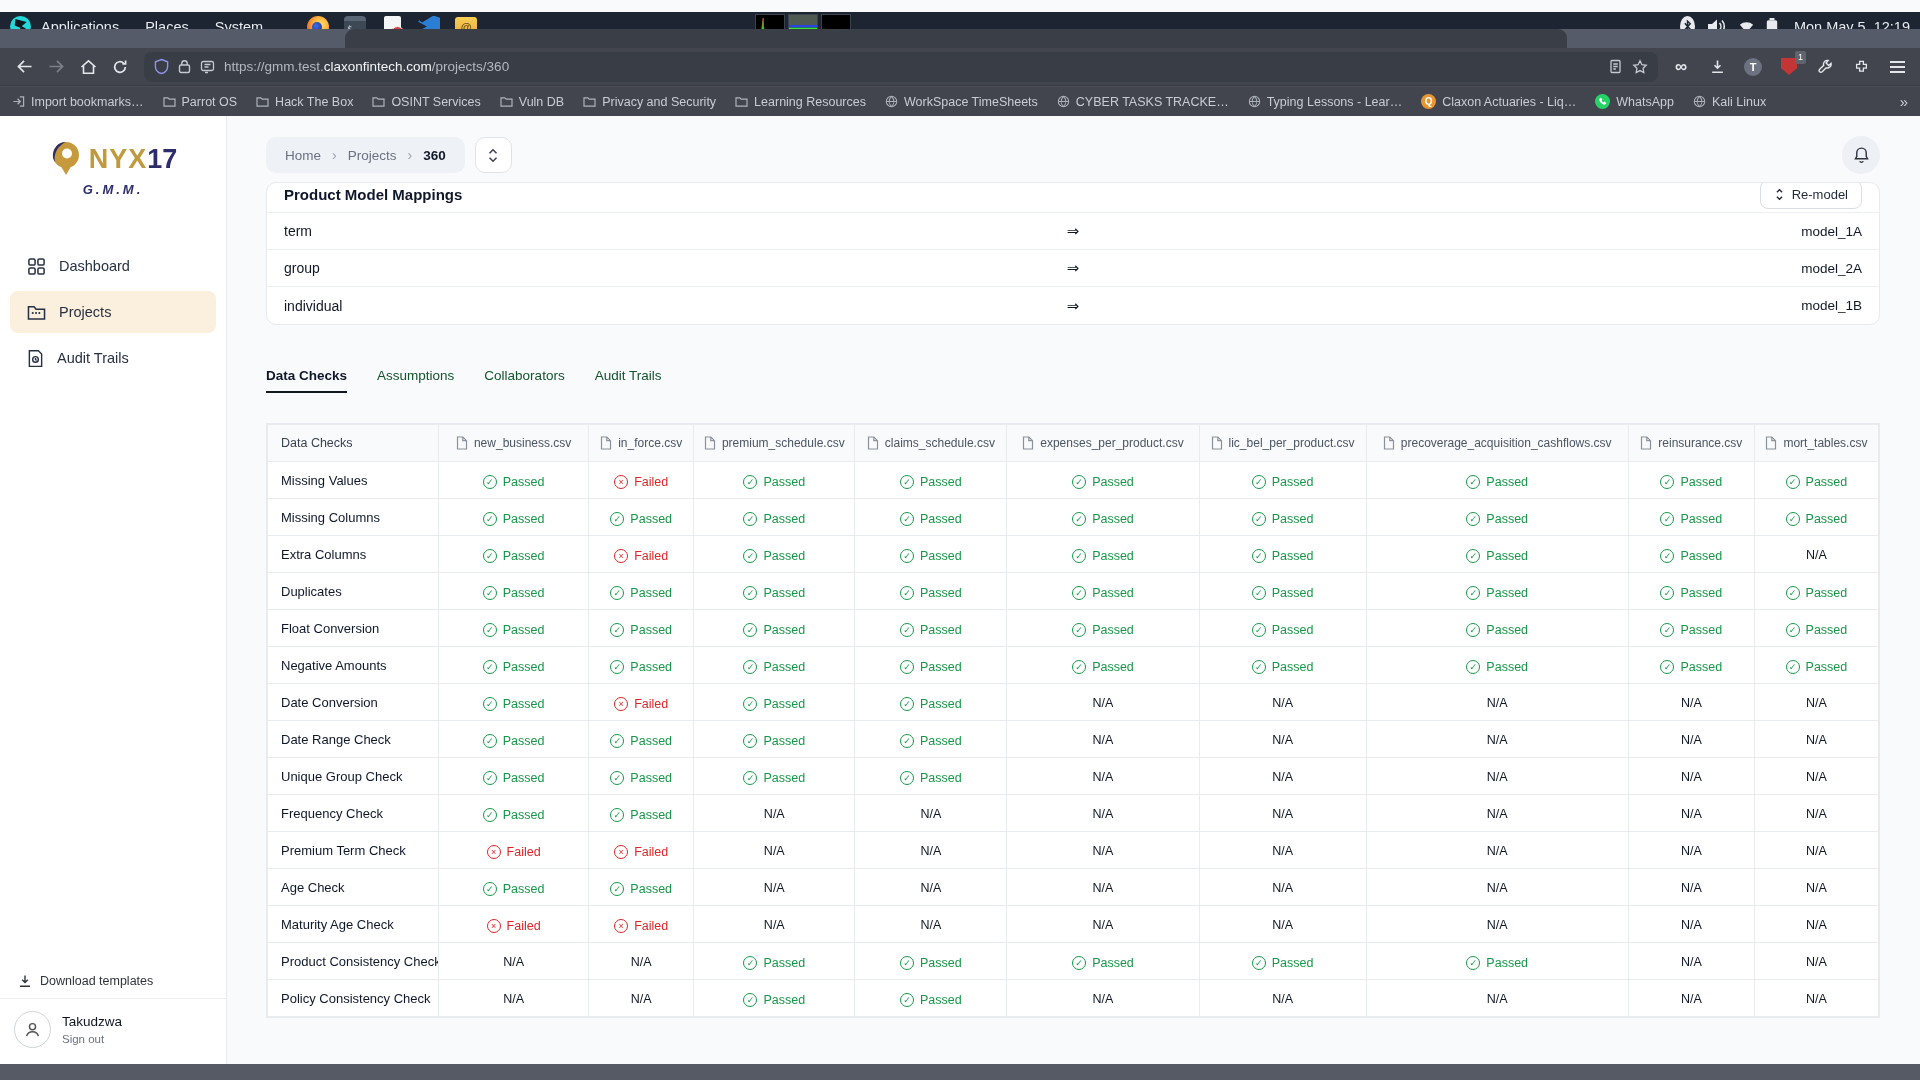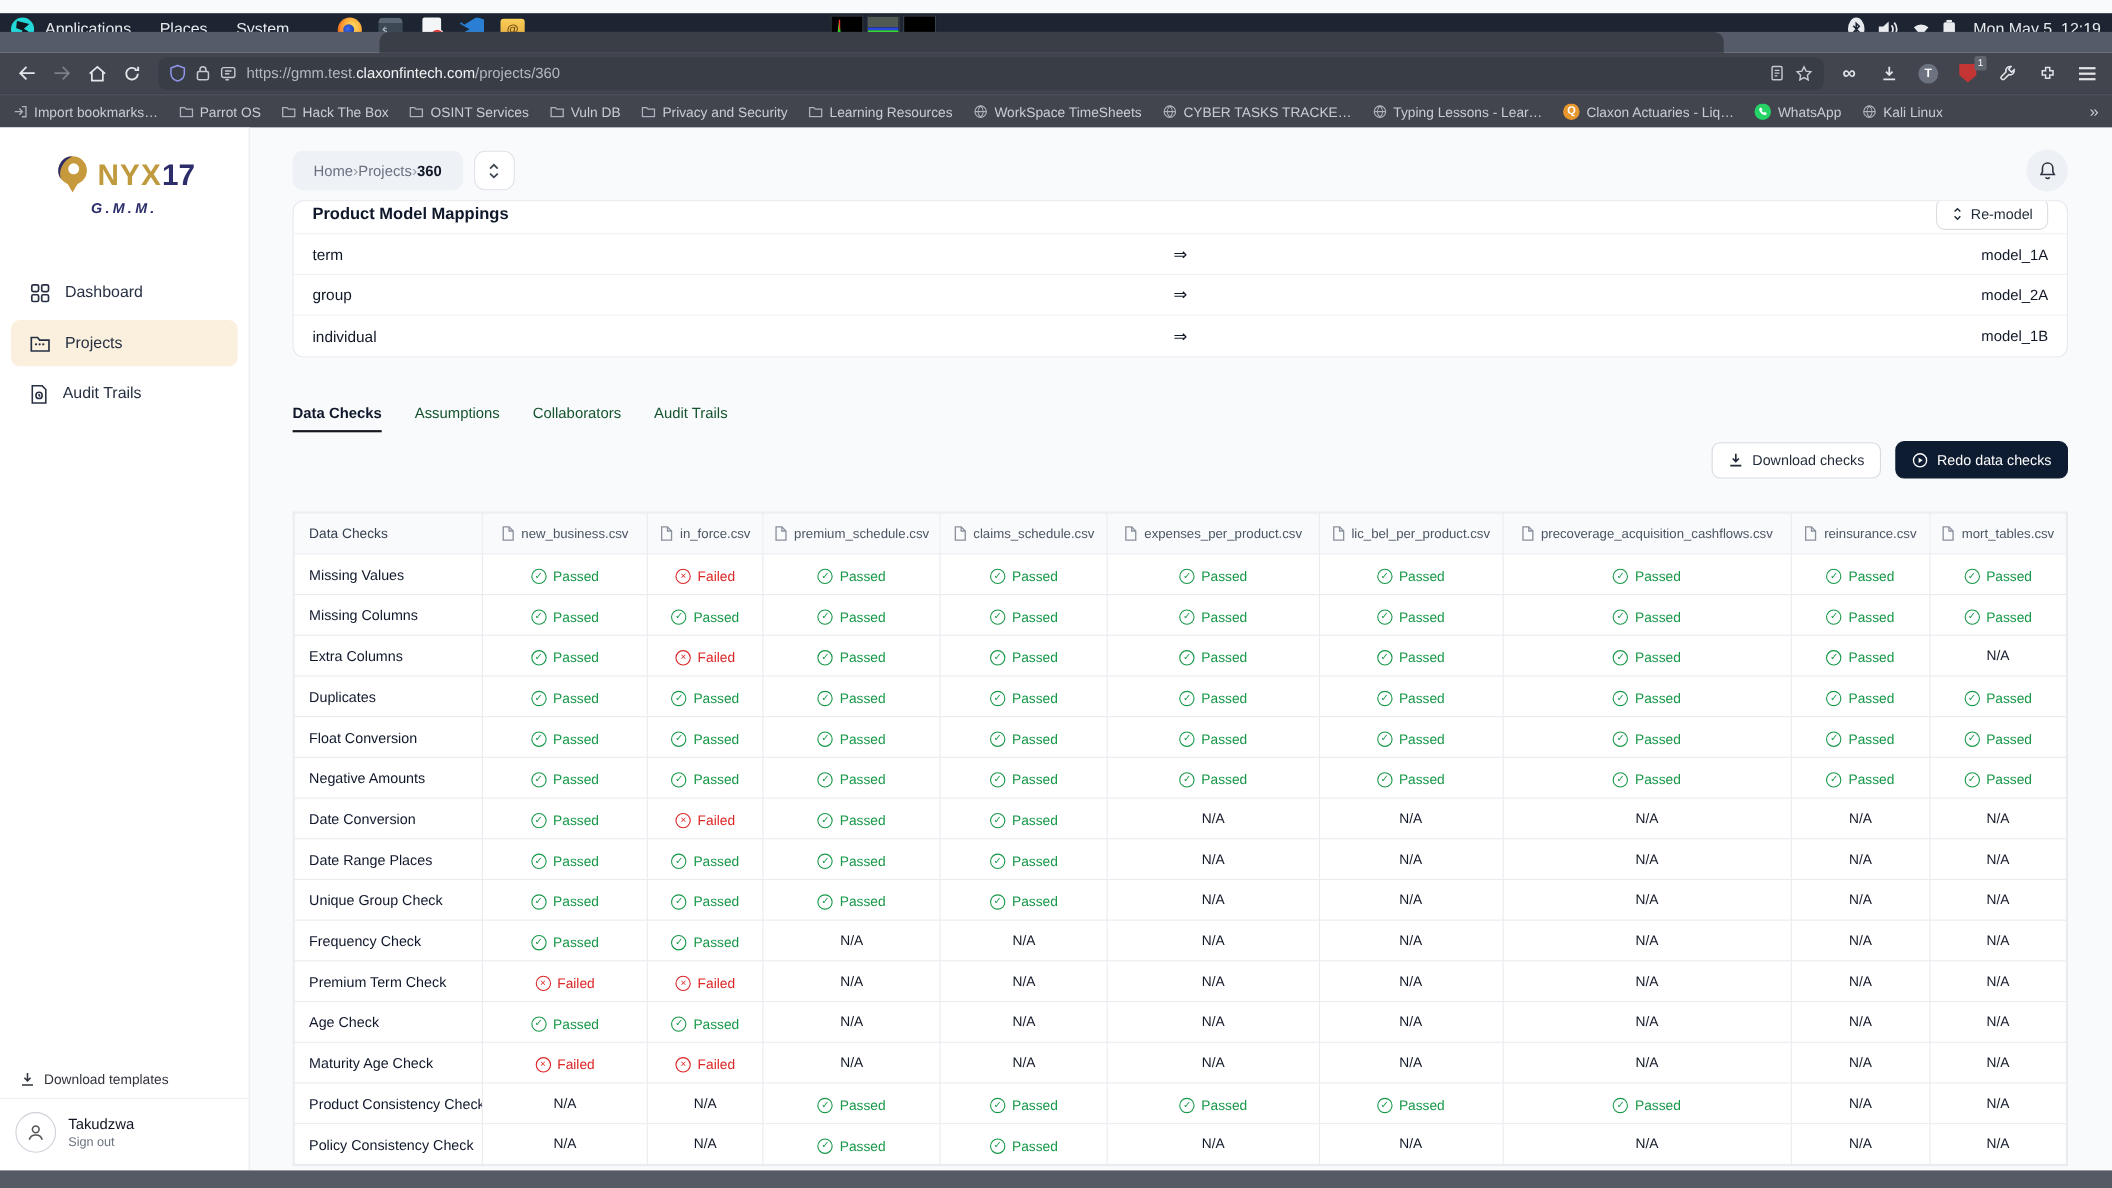--- a/index.html
+++ b/index.html
@@ -86,21 +86,21 @@
   .dl-templates{display:flex;align-items:center;gap:8px;padding:10px 18px;font-size:12.5px;color:#30343a;cursor:pointer;}
   .userrow{border-top:1px solid #edeff2;padding:12px 14px 16px;display:flex;align-items:center;gap:11px;}
   .avatar{width:37px;height:37px;border-radius:50%;border:1.5px solid #cfd3d9;color:#555;
           display:flex;align-items:center;justify-content:center;flex-shrink:0;}
   .uname{font-size:13.5px;font-weight:normal;color:#101521;}
   .usign{font-size:11.5px;color:#6b7280;margin-top:4px;}
 
   
   .main{flex:1;padding:20px 40px 0 39px;position:relative;min-width:0;}
   .headrow{display:flex;align-items:center;}
-  .crumbpill{background:#eef1f6;border-radius:10px;height:36px;display:flex;align-items:center;
+  .crumbpill{background:#eef1f6;border-radius:10px;height:36px;display:flex;align-items:center;gap:11px;
              padding:0 19px;font-size:13.5px;color:#6b7280;}
   .crumbpill .sep{color:#9aa1ab;font-size:14px;}
   .crumbpill .last{color:#111827;font-weight:bold;}
   .sortbtn{width:37px;height:36px;background:#fff;border:1px solid #e0e3e8;border-radius:10px;margin-left:10px;
            display:flex;align-items:center;justify-content:center;color:#3c4450;cursor:pointer;}
   .bellbtn{margin-left:auto;width:38px;height:38px;border-radius:50%;background:#edf0f4;color:#2d3340;
            display:flex;align-items:center;justify-content:center;cursor:pointer;}
 
   .mapcard{margin-top:8px;background:#fff;border:1px solid #e7eaee;border-radius:10px;overflow:hidden;}
   .mapcard-head{height:30px;overflow:hidden;border-bottom:1px solid #edf0f3;position:relative;}
@@ -543,35 +543,20 @@
           </div>
       </div>
 
       <div class="tabs" id="tabs">
           <span class="tab active">Data Checks</span>
           <span class="tab">Assumptions</span>
           <span class="tab">Collaborators</span>
           <span class="tab">Audit Trails</span>
         </div>
 
-      <div class="actions">
-        <span class="btn-dl">
-          <svg width="14" height="14" viewBox="0 0 14 14" fill="none" stroke="currentColor" stroke-width="1.5">
-              <path d="M7 1.5v7M4.2 5.8 7 8.6l2.8-2.8M2 12.3h10"></path>
-            </svg>
-          <span>Download checks</span>
-        </span>
-        <span class="btn-redo">
-          <svg width="15" height="15" viewBox="0 0 16 16" fill="none" stroke="currentColor" stroke-width="1.3">
-              <circle cx="8" cy="8" r="6.4"></circle>
-              <path d="M6.6 5.5v5L10.5 8z" fill="currentColor" stroke="none"></path>
-            </svg>
-          <span>Redo data checks</span>
-        </span>
-      </div>
 
       <div class="tablewrap">
         <table class="checks">
           <colgroup>
             <col style="width:171px">
               <col style="width:150px">
               <col style="width:105px">
               <col style="width:161px">
             <col style="width:152px">
               <col style="width:192px">
@@ -934,21 +919,21 @@
                     <span class="cic">✓</span>
                     <span>Passed</span>
                   </span></td>
                 <td><span class="na">N/A</span></td>
                 <td><span class="na">N/A</span></td>
                 <td><span class="na">N/A</span></td>
                 <td><span class="na">N/A</span></td>
                 <td><span class="na">N/A</span></td>
               </tr>
               <tr>
-                <th scope="row">Date Range Places</th>
+                <th scope="row">Date Range Check</th>
                 <td><span class="chip passed">
                     <span class="cic">✓</span>
                     <span>Passed</span>
                   </span></td>
                 <td><span class="chip passed">
                     <span class="cic">✓</span>
                     <span>Passed</span>
                   </span></td>
                 <td><span class="chip passed">
                     <span class="cic">✓</span>

